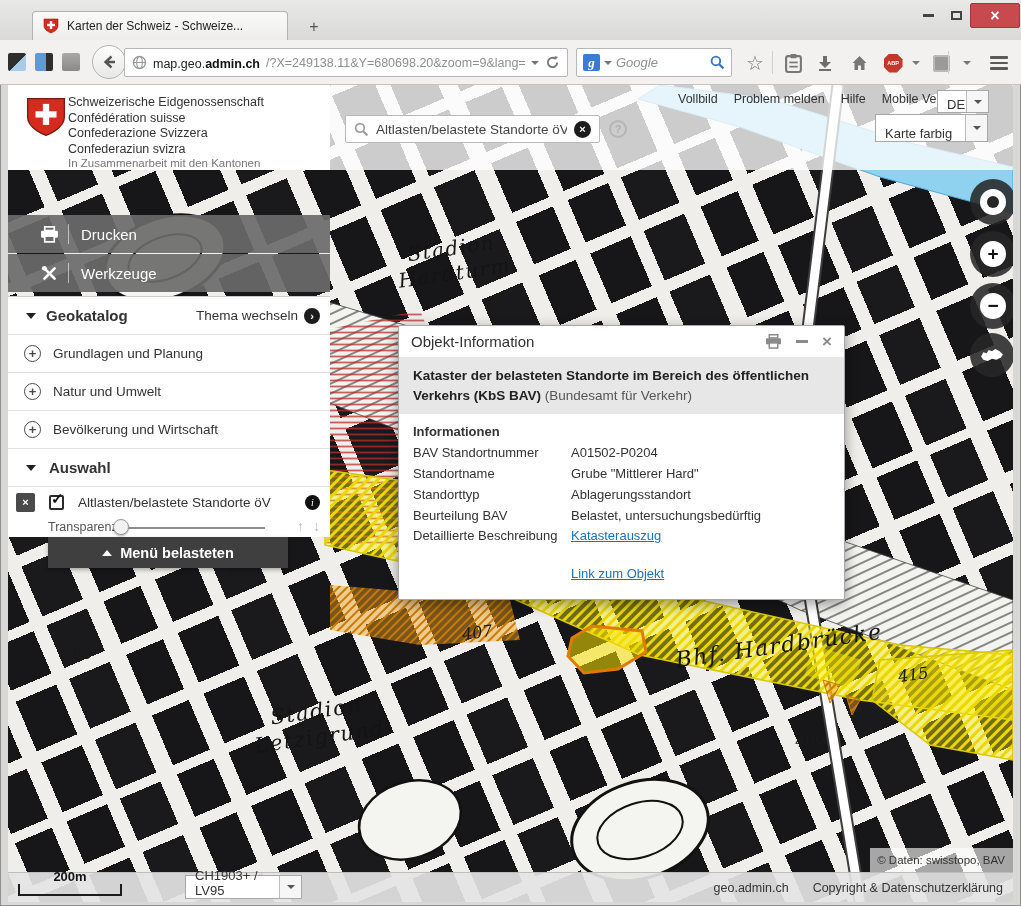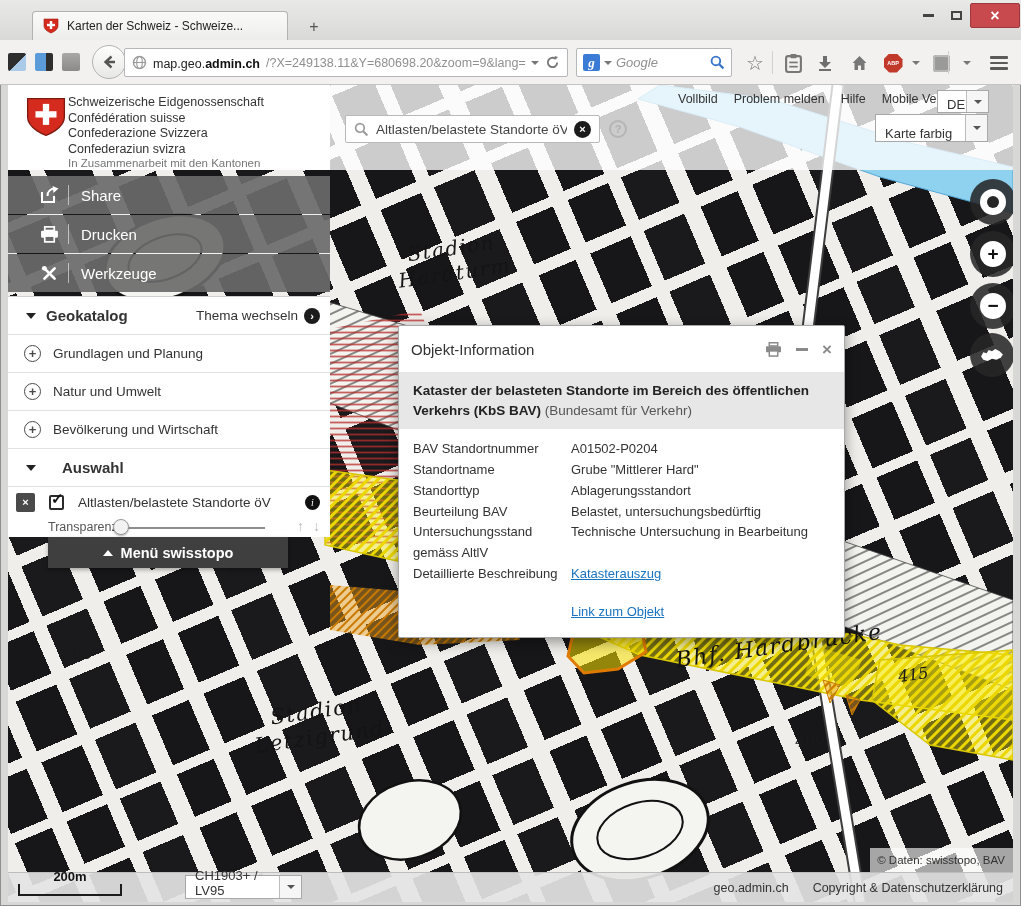--- a/index.html
+++ b/index.html
@@ -134,21 +134,21 @@
   #slider-track { position:absolute; left:112px; top:10px; width:145px; height:2px; background:#8d8d8d; }
   #slider-thumb { position:absolute; left:105px; top:2px; width:16px; height:16px; border-radius:50%;
                   background:#f2f2f2; border:1px solid #9a9a9a; box-shadow:0 1px 2px rgba(0,0,0,.3); }
   #close-menu { position:absolute; left:40px; top:452px; width:240px; height:31px; background:#3f3f3f;
                 color:#fff; font-size:14.5px; font-weight:bold; display:flex; align-items:center;
                 justify-content:center; gap:8px; box-shadow:0 2px 4px rgba(0,0,0,.3); }
 
   
   #popup { position:absolute; left:390px; top:240px; width:447px; background:#fff;
            border:1px solid #a8a8a8; border-radius:2px; box-shadow:0 4px 14px rgba(0,0,0,.4); }
-  #p-head { height:46px; display:flex; align-items:center; padding:0 12px; gap:14px;
+  #p-head { height:31px; display:flex; align-items:center; padding:0 12px; gap:14px;
             font-size:15px; color:#333; }
   #p-head .ttl { flex:1; }
   .dash { display:block; width:12px; height:0; border-bottom:3px solid #8a8a8a; }
   #p-close { color:#8a8a8a; font-size:17px; font-weight:bold; line-height:1; }
   #p-sub { background:#e7e7e7; padding:9px 14px; font-size:13.5px; line-height:1.45; color:#222; }
   #p-sub .src { font-weight:normal; color:#555; }
   #p-body { padding:10px 14px 14px; font-size:13px; color:#333; }
   .sec-title { font-weight:bold; margin-bottom:4px; }
   .info-row { display:flex; line-height:1.6; }
   .il { width:158px; flex:none; padding-right:8px; }
@@ -382,31 +382,20 @@
     <div id="page-search">
       <svg width="15" height="15" viewBox="0 0 16 16">
           <circle cx="6.3" cy="6.3" r="4.6" stroke="#9a9a9a" stroke-width="1.8" fill="none"></circle>
           <line x1="9.8" y1="9.8" x2="14.3" y2="14.3" stroke="#9a9a9a" stroke-width="2.2"></line>
         </svg>
       <input type="text" value="Altlasten/belastete Standorte öV" style="">
       <span id="clear-btn">×</span>
     </div>
     <div id="help-btn">?</div>
 
-    <div class="srow" style="top:91px">
-      <span class="ic">
-        <svg width="20" height="18" viewBox="0 0 20 18">
-            <path d="M3 6 v10 h12 v-6" fill="none" stroke="#fff" stroke-width="2"></path>
-            <path d="M8.5 10 C8.5 5 12 2.5 16 2.5" fill="none" stroke="#fff" stroke-width="2"></path>
-            <path d="M13.5 0 l6 2.5 -5 4.5 z" fill="#fff"></path>
-          </svg>
-      </span>
-      <span class="vsep"></span>
-      <span>Share</span>
-    </div>
     <div class="srow" style="top:130px">
       <span class="ic">
         <svg width="19" height="17" viewBox="0 0 18 16">
             <rect x="4.5" y="0.8" width="9" height="3.4" fill="none" stroke="#fff" stroke-width="1.6"></rect>
             <rect x="1" y="4.5" width="16" height="6.5" rx="1" fill="#fff"></rect>
             <rect x="4.5" y="9.5" width="9" height="5.5" fill="#6a6a6a" stroke="#fff" stroke-width="1.6"></rect>
           </svg>
       </span>
       <span class="vsep"></span>
       <span>Drucken</span>
@@ -437,21 +426,21 @@
         <span>Grundlagen und Planung</span>
       </div>
       <div class="prow" style="top:76px; height:38px; padding-left:16px; gap:12px;">
         <span class="plus-circ">+</span>
         <span>Natur und Umwelt</span>
       </div>
       <div class="prow" style="top:114px; height:38px; padding-left:16px; gap:12px;">
         <span class="plus-circ">+</span>
         <span>Bevölkerung und Wirtschaft</span>
       </div>
-      <div class="prow" style="top:152px; height:38px; padding-left:18px; gap:26px;">
+      <div class="prow" style="top:152px; height:38px; padding-left:18px; gap:13px;">
         <span class="tri-down"></span>
         <span style="font-weight:bold; font-size:15px;">Auswahl</span>
       </div>
       <div class="prow" style="top:190px; height:30px; padding-left:8px; gap:14px; border-bottom:none;">
         <span id="remove-layer">×</span>
         <span id="chk">
             <span>✓</span>
           </span>
         <span style="font-size:13.5px;">Altlasten/belastete Standorte öV</span>
         <span style="margin-left:auto; margin-right:10px;" id="info-btn">i</span>
@@ -460,60 +449,57 @@
         <span style="position:absolute; left:40px; top:3px; font-size:12.5px; color:#555;">Transparenz</span>
         <span id="slider-track"></span>
         <span id="slider-thumb"></span>
         <span style="position:absolute; right:26px; top:1px; font-size:14px; font-weight:bold; color:#b9b9b9;">↑</span>
         <span style="position:absolute; right:10px; top:1px; font-size:14px; font-weight:bold; color:#b9b9b9;">↓</span>
       </div>
     </div>
 
     <div id="close-menu">
       <span class="tri-up"></span>
-      <span>Menü swisstopo</span>
+      <span>Menü belasteten</span>
     </div>
 
     <div id="popup">
       <div id="p-head">
         <span class="ttl">Objekt-Information</span>
         <svg width="17" height="15" viewBox="0 0 18 16">
             <rect x="4.5" y="0.8" width="9" height="3.4" fill="none" stroke="#8a8a8a" stroke-width="1.6"></rect>
             <rect x="1" y="4.5" width="16" height="6.5" rx="1" fill="#8a8a8a"></rect>
             <rect x="4.5" y="9.5" width="9" height="5.5" fill="#fff" stroke="#8a8a8a" stroke-width="1.6"></rect>
           </svg>
         <span class="dash"></span>
         <span id="p-close">×</span>
       </div>
       <div id="p-sub">
         <b>Kataster der belasteten Standorte im Bereich des öffentlichen Verkehrs (KbS BAV)</b>
         <span class="src">(Bundesamt für Verkehr)</span>
       </div>
       <div id="p-body">
+        <div class="sec-title">Informationen</div>
         <div class="info-row">
             <span class="il">BAV Standortnummer</span>
             <span class="iv">A01502-P0204</span>
           </div>
         <div class="info-row">
             <span class="il">Standortname</span>
             <span class="iv">Grube "Mittlerer Hard"</span>
           </div>
         <div class="info-row">
             <span class="il">Standorttyp</span>
             <span class="iv">Ablagerungsstandort</span>
           </div>
         <div class="info-row">
             <span class="il">Beurteilung BAV</span>
             <span class="iv">Belastet, untersuchungsbedürftig</span>
           </div>
         <div class="info-row">
-            <span class="il">Untersuchungsstand gemäss AltlV</span>
-            <span class="iv">Technische Untersuchung in Bearbeitung</span>
-          </div>
-        <div class="info-row">
           <span class="il">Detaillierte Beschreibung</span>
           <a class="iv plink" href="#">Katasterauszug</a>
         </div>
         <div class="gap"></div>
         <div class="info-row">
           <span class="il"></span>
           <a class="iv plink" href="#">Link zum Objekt</a>
         </div>
       </div>
     </div>

